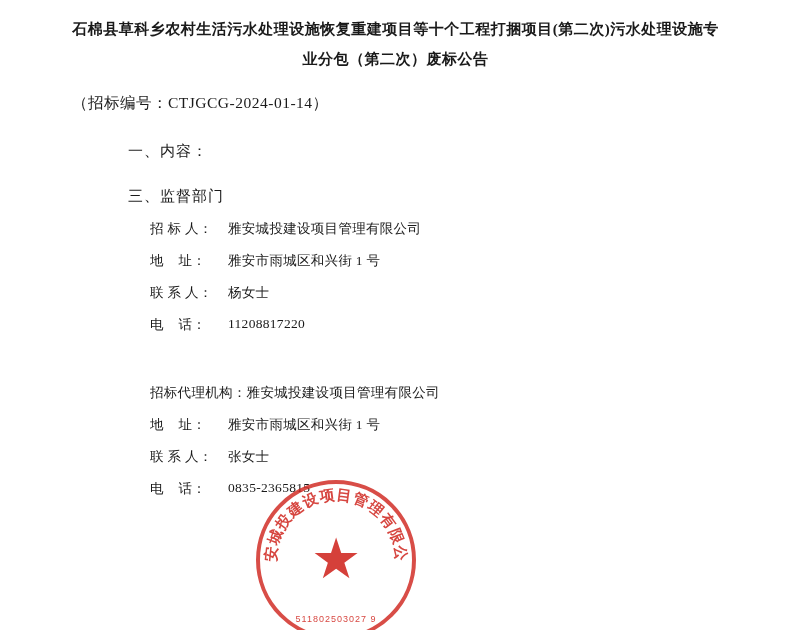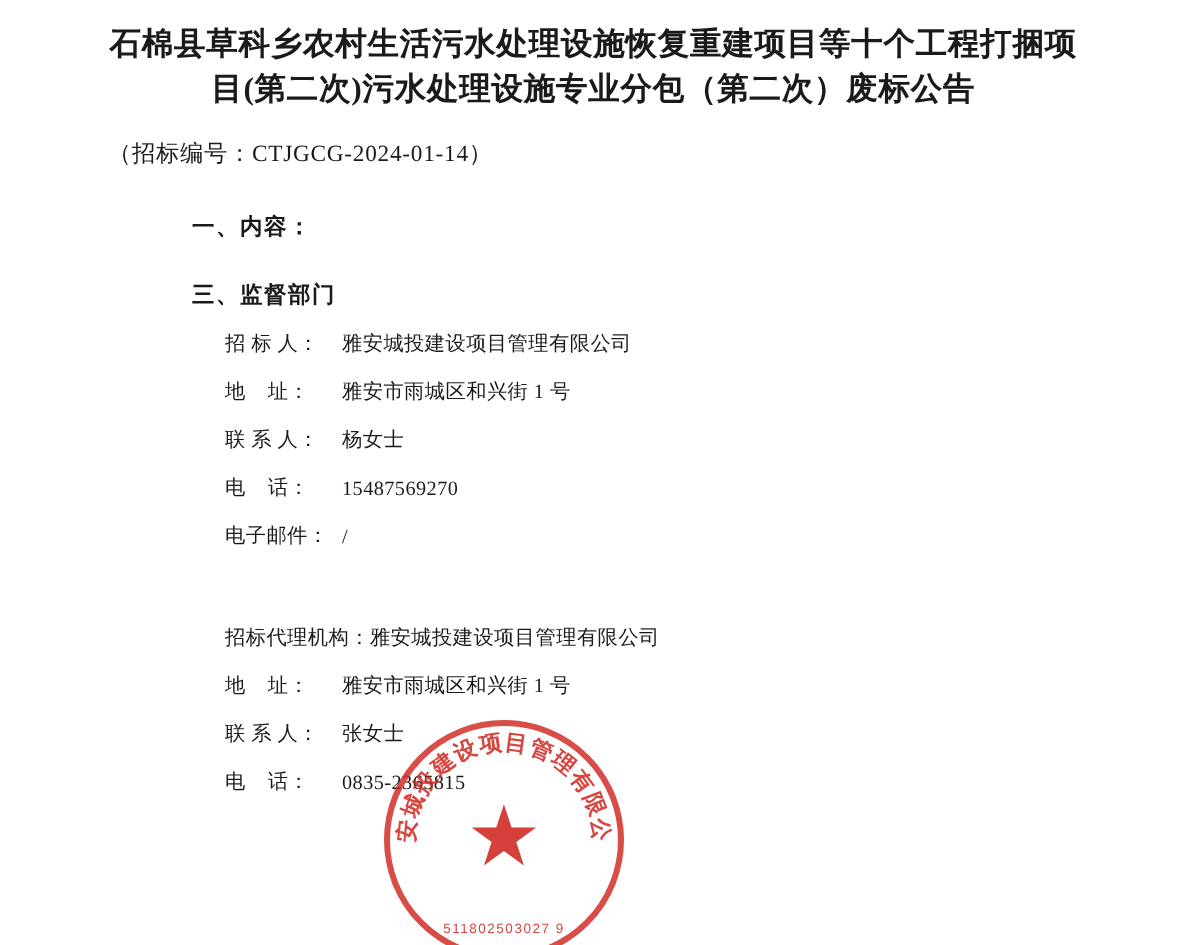--- a/index.html
+++ b/index.html
@@ -17,58 +17,57 @@
   }
   .page {
     position: relative;
     width: 791px;
     height: 630px;
     box-sizing: border-box;
     padding: 0;
   }
   .title {
     text-align: center;
-    font-size: 21px;
+    font-size: 15px;
     font-weight: bold;
     line-height: 30px;
     letter-spacing: 0.5px;
     margin: 14px 72px 0 72px;
   }
   .subtitle {
     text-align: left;
     font-size: 15.5px;
     line-height: 26px;
     margin: 16px 72px 0 72px;
     letter-spacing: 0.5px;
   }
   .section {
     margin: 0 0 0 0;
   }
   .section-heading {
     font-size: 15px;
-    font-weight: bold;
+    font-weight: normal;
     margin: 26px 0 0 128px;
     letter-spacing: 1px;
   }
   .body-text {
     font-size: 13.5px;
     margin: 12px 0 0 150px;
     letter-spacing: 0.3px;
   }
   .contact-list {
     margin: 14px 0 0 0;
     padding: 0;
     list-style: none;
   }
   .contact-row {
     display: flex;
     font-size: 13.5px;
     margin: 0 0 14px 150px;
     letter-spacing: 0.3px;
-    align-items: flex-end;
   }
   .contact-label {
     width: 78px;
     flex: 0 0 78px;
     white-space: pre;
   }
   .contact-value {
     flex: 1 1 auto;
   }
   .gap {
@@ -155,25 +154,21 @@
       <li class="contact-row">
         <span class="contact-label">地    址：</span>
         <span class="contact-value">雅安市雨城区和兴街 1 号</span>
       </li>
       <li class="contact-row">
         <span class="contact-label">联 系 人：</span>
         <span class="contact-value">杨女士</span>
       </li>
       <li class="contact-row">
         <span class="contact-label">电    话：</span>
-        <span class="contact-value">15487569270</span>
-      </li>
-      <li class="contact-row">
-        <span class="contact-label">电子邮件：</span>
-        <span class="contact-value">/</span>
+        <span class="contact-value">11208817220</span>
       </li>
     </ul>
 
     <div class="gap"></div>
 
     <ul class="contact-list">
       <li class="contact-row">
         <span class="contact-value">
           <span>招标代理机构：</span><span>雅安城投建设项目管理有限公司</span>
         </span>

